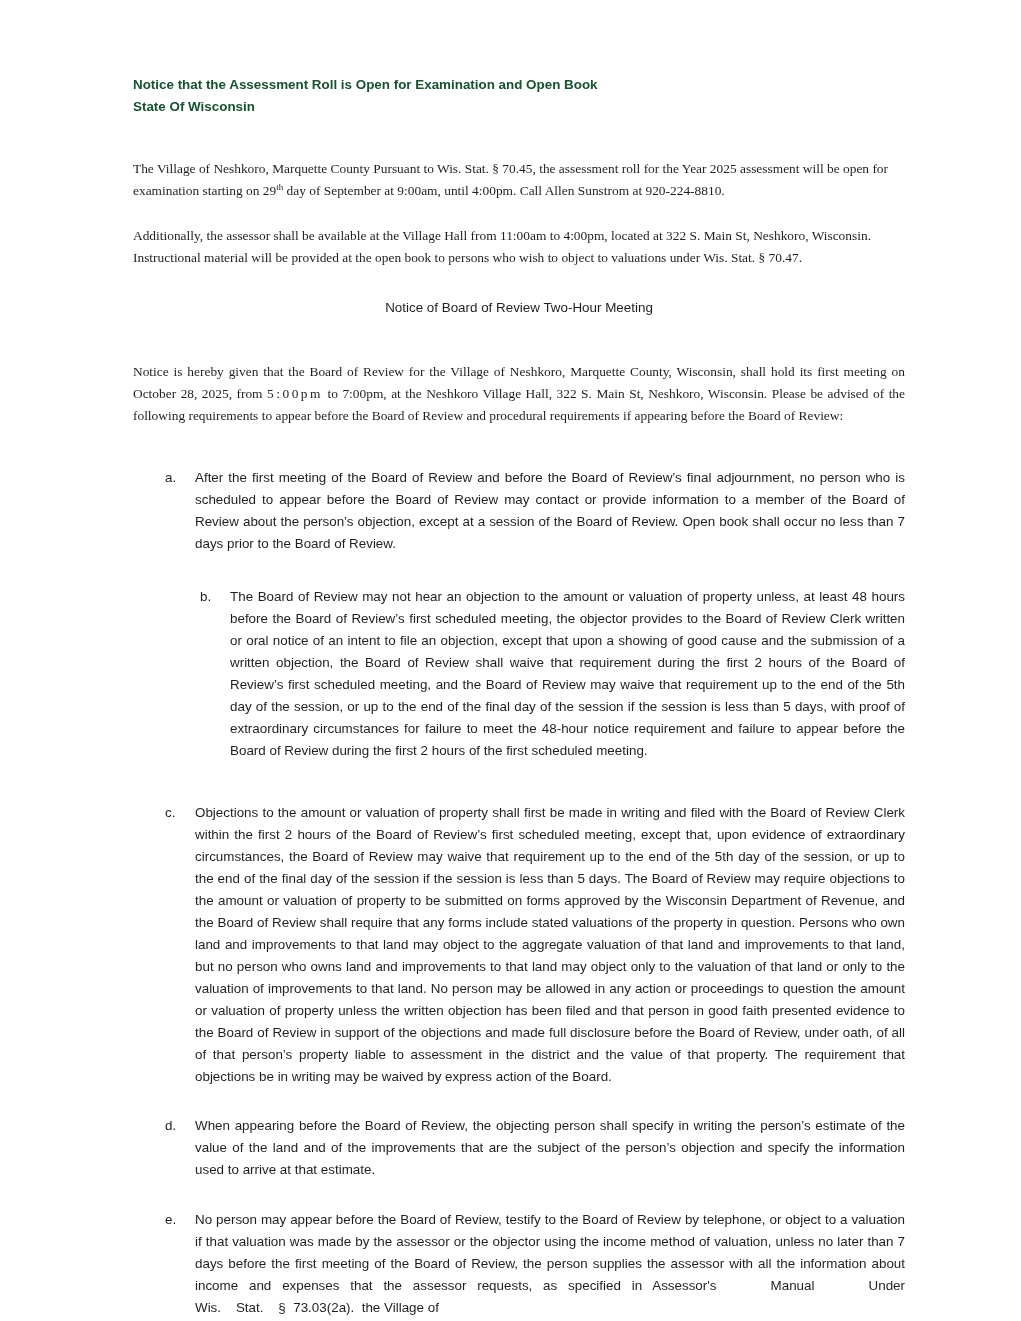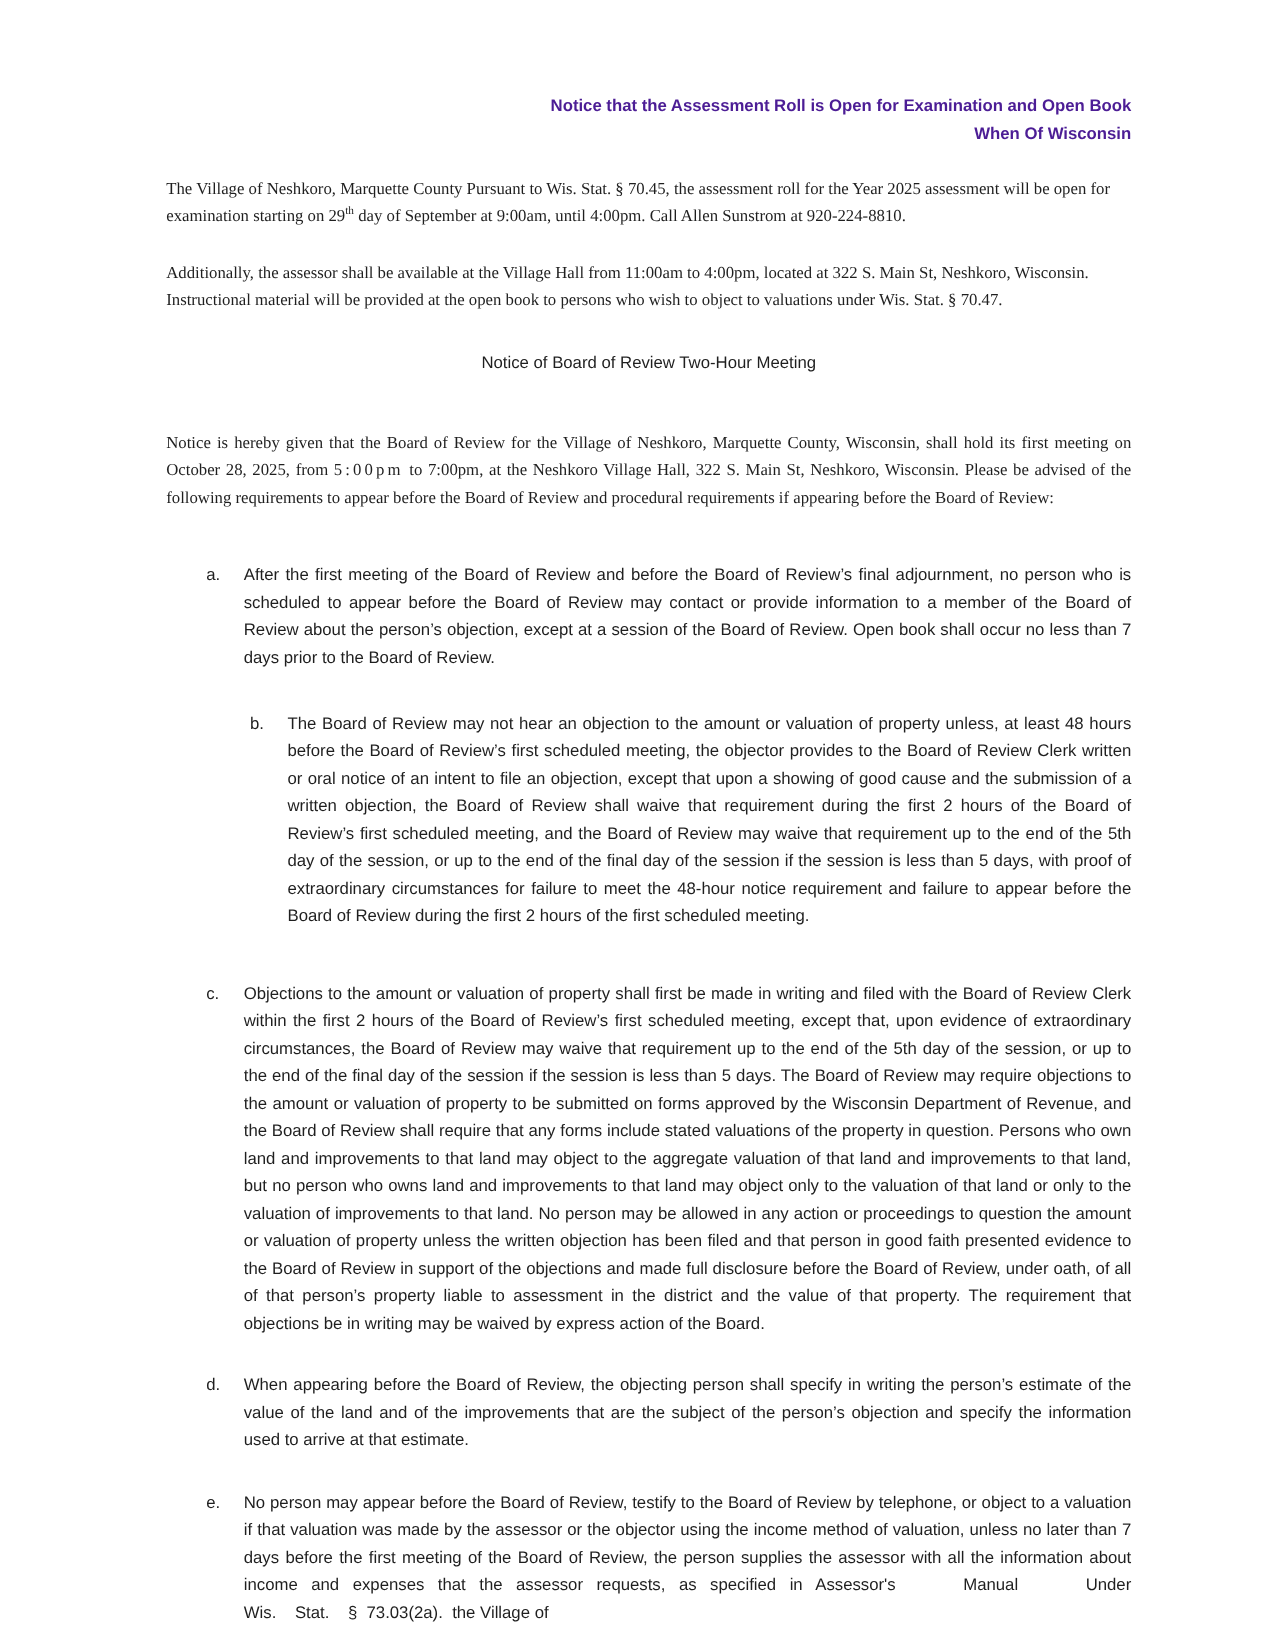--- a/index.html
+++ b/index.html
@@ -19,24 +19,24 @@
     box-sizing: border-box;
     overflow: hidden;
   }
   .content {
     position: absolute;
     left: 133px;
     top: 74px;
     width: 772px;
   }
   .doc-title {
-    text-align: right;
+    text-align: left;
     font-weight: bold;
-    color: #4c1d95;
-    margin: 0 0 22px 0;
+    color: #14532d;
+    margin: 0 0 40px 0;
   }
   .para {
     text-align: left;
     margin: 0 0 23px 0;
     font-family: Liberation Serif, serif;
   }
   .para.justified {
     text-align: justify;
   }
   .subheading {
@@ -70,21 +70,21 @@
   .gap-md { margin-bottom: 12px; }
 </style>
 </head>
 <body>
 
 <div class="page">
   <div class="content">
 
     <div class="doc-title">
       <div>Notice that the Assessment Roll is Open for Examination and Open Book</div>
-      <div>When Of Wisconsin</div>
+      <div>State Of Wisconsin</div>
     </div>
 
     <p class="para"><span>The Village of Neshkoro, Marquette County Pursuant to Wis. Stat. § 70.45, the assessment roll for the Year 2025 assessment will be open for examination starting on 29</span><sup>th</sup><span> day of September at 9:00am, until 4:00pm. Call Allen Sunstrom at 920-224-8810.</span></p>
 
     <p class="para gap-md">Additionally, the assessor shall be available at the Village Hall from 11:00am to 4:00pm, located at 322 S. Main St, Neshkoro, Wisconsin. Instructional material will be provided at the open book to persons who wish to object to valuations under Wis. Stat. § 70.47.</p>
 
     <div class="subheading">Notice of Board of Review Two-Hour Meeting</div>
 
     <p class="para justified gap-lg"><span>Notice is hereby given that the Board of Review for the Village of Neshkoro, Marquette County, Wisconsin, shall hold its first meeting on October 28, 2025, from </span><span class="tracked">5:00pm</span><span> to 7:00pm,  at the Neshkoro Village Hall, 322 S. Main St, Neshkoro, Wisconsin. Please be advised of the following requirements to appear before the Board  of Review and procedural requirements if appearing before the Board of Review:</span></p>
 

